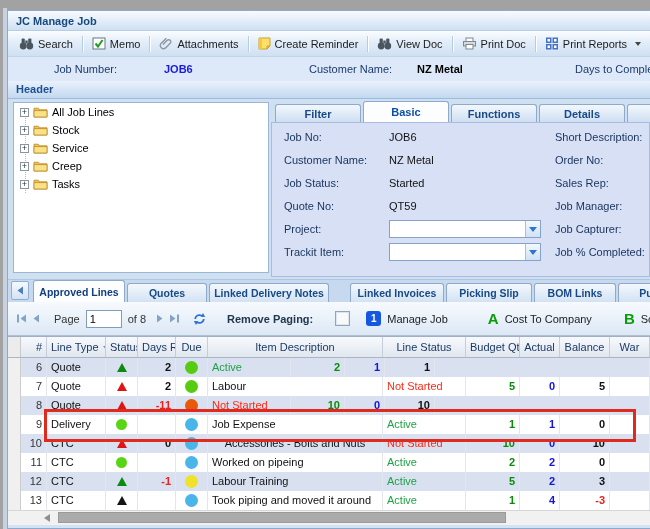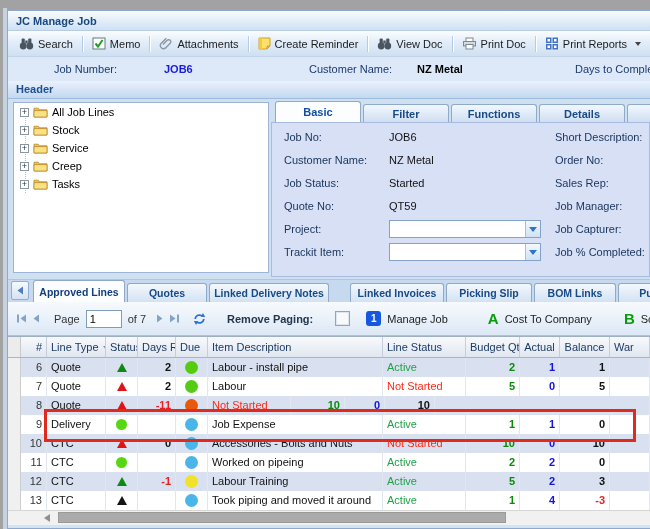--- a/index.html
+++ b/index.html
@@ -90,21 +90,21 @@
   .lg-item{display:flex;align-items:center;gap:6px;white-space:nowrap;color:#222;}
   .lg-blue{width:15px;height:15px;background:#1557e0;border-radius:3px;color:#fff;font-weight:bold;
            font-size:10px;text-align:center;line-height:15px;}
   .lg-green{color:#089e08;font-weight:bold;font-size:15px;line-height:15px;}
 
   
   .ghead{position:absolute;left:0;right:0;top:325px;height:22px;display:flex;
          background:linear-gradient(#f7f9fc,#e1e7f0);border-top:1px solid #9fb0c4;
          border-bottom:1px solid #aab6c6;font-size:11px;color:#1c3a66;box-sizing:border-box;}
   .hcell{border-right:1px solid #c6cedb;line-height:20px;padding:0 4px;box-sizing:border-box;
-         overflow:hidden;white-space:nowrap;flex:0 0 auto;}
+         overflow:hidden;white-space:nowrap;flex:0 0 auto;text-align:center;}
   .hcell.ind{background:#ececec;border-right:1px solid #c9c9c9;}
   .sorti{display:inline-block;width:0;height:0;border-left:4px solid transparent;border-right:4px solid transparent;
          border-top:5px solid #7a8aa5;margin-left:4px;}
   .grows{position:absolute;left:0;right:0;top:347px;}
   .grow{display:flex;height:19px;}
   .grow.alt{background:#d9e1f0;}
   .grow.plain{background:#ffffff;}
   .gcell{box-sizing:border-box;padding:0 4px;border-right:1px solid #e1e6ef;line-height:19px;
          font-size:11px;color:#111;overflow:hidden;white-space:nowrap;flex:0 0 auto;}
   .gcell.ind{background:#f0f0f0;border-right:1px solid #cdcdcd;}
@@ -292,22 +292,22 @@
               <svg width="15" height="12" viewBox="0 0 15 12">
                 <path d="M1 2.2h4.3l1.3 1.6H14v7.2H1z" fill="#f2c24f" stroke="#b8892b" stroke-width="0.8"></path>
                 <path d="M1 4.6h13v6.4H1z" fill="#fbe186" stroke="#b8892b" stroke-width="0.8"></path>
               </svg>
             </span>
             <span class="tree-label">Tasks</span>
           </div>
         </div>
       <div class="detail">
         <div class="dtabs" id="detailTabs">
+            <div class="dtab">Filter</div>
             <div class="dtab active">Basic</div>
-            <div class="dtab">Filter</div>
             <div class="dtab">Functions</div>
             <div class="dtab">Details</div>
             <div class="dtab partial"></div>
           </div>
         <div class="dpanel" id="detailPanel">
             <span class="flabel" style="left: 12px; top: 8px;">Job No:</span>
             <span class="fvalue" style="left: 117px; top: 8px;">JOB6</span>
             <span class="flabel" style="left: 12px; top: 31px;">Customer Name:</span>
             <span class="fvalue" style="left: 117px; top: 31px;">NZ Metal</span>
             <span class="flabel" style="left: 12px; top: 54px;">Job Status:</span>
@@ -355,21 +355,21 @@
           </svg>
         </span>
       <span class="pnav">
           <svg width="9" height="9">
             <polygon points="8,0.5 2.5,4.5 8,8.5" fill="#84a4c6"></polygon>
           </svg>
         </span>
       <span class="tsep"></span>
       <span class="plabel">Page</span>
       <input class="pageinput" value="1" style="">
-      <span class="plabel">of 7</span>
+      <span class="plabel">of 8</span>
       <span class="tsep"></span>
       <span class="pnav">
           <svg width="9" height="9">
             <polygon points="1,0.5 6.5,4.5 1,8.5" fill="#84a4c6"></polygon>
           </svg>
         </span>
       <span class="pnav">
           <svg width="11" height="9">
             <polygon points="1,0.5 6.5,4.5 1,8.5" fill="#84a4c6"></polygon>
             <rect x="8" y="0.5" width="2" height="8" fill="#84a4c6"></rect>
@@ -418,21 +418,20 @@
         <div class="hcell" style="flex: 1 1 auto;"><span>War</span></div>
       </div>
     <div class="grows" id="gridRows">
         <div class="grow alt">
           <div class="gcell ind" style="width: 13px; text-align: left;"></div>
           <div class="gcell num" style="width: 26px; text-align: right;">6</div>
           <div class="gcell" style="width: 59px; text-align: left;">Quote</div>
           <div class="gcell" style="width: 32px; text-align: center;"><span class="tri" style="border-bottom-color: rgb(13, 138, 18);"></span></div>
           <div class="gcell bold" style="width: 38px; text-align: right;">2</div>
           <div class="gcell" style="width: 32px; text-align: center;"><span class="ddot" style="background: rgb(85, 204, 17);"></span></div>
-          <div class="gcell" style="width: 175px; text-align: left;">Labour - install pipe</div>
           <div class="gcell" style="width: 83px; text-align: left; color: rgb(30, 163, 69);">Active</div>
           <div class="gcell bold" style="width: 54px; text-align: right; color: rgb(10, 138, 10);">2</div>
           <div class="gcell bold" style="width: 40px; text-align: right; color: rgb(20, 20, 221);">1</div>
           <div class="gcell bold" style="width: 50px; text-align: right; color: rgb(17, 17, 17);">1</div>
           <div class="gcell" style="flex: 1 1 auto; text-align: left;"></div>
         </div>
         <div class="grow plain">
           <div class="gcell ind" style="width: 13px; text-align: left;"></div>
           <div class="gcell num" style="width: 26px; text-align: right;">7</div>
           <div class="gcell" style="width: 59px; text-align: left;">Quote</div>
@@ -473,21 +472,21 @@
           <div class="gcell bold" style="width: 50px; text-align: right; color: rgb(17, 17, 17);">0</div>
           <div class="gcell" style="flex: 1 1 auto; text-align: left;"></div>
         </div>
         <div class="grow alt">
           <div class="gcell ind" style="width: 13px; text-align: left;"></div>
           <div class="gcell num" style="width: 26px; text-align: right;">10</div>
           <div class="gcell" style="width: 59px; text-align: left;">CTC</div>
           <div class="gcell" style="width: 32px; text-align: center;"><span class="tri" style="border-bottom-color: rgb(224, 20, 20);"></span></div>
           <div class="gcell bold" style="width: 38px; text-align: right;">0</div>
           <div class="gcell" style="width: 32px; text-align: center;"><span class="ddot" style="background: rgb(73, 181, 232);"></span></div>
-          <div class="gcell" style="width: 175px; text-align: left;">Accessories - Bolts and Nuts</div>
+          <div class="gcell" style="width: 175px; text-align: center;">Accessories - Bolts and Nuts</div>
           <div class="gcell" style="width: 83px; text-align: left; color: rgb(255, 43, 23);">Not Started</div>
           <div class="gcell bold" style="width: 54px; text-align: right; color: rgb(10, 138, 10);">10</div>
           <div class="gcell bold" style="width: 40px; text-align: right; color: rgb(20, 20, 221);">0</div>
           <div class="gcell bold" style="width: 50px; text-align: right; color: rgb(17, 17, 17);">10</div>
           <div class="gcell" style="flex: 1 1 auto; text-align: left;"></div>
         </div>
         <div class="grow plain">
           <div class="gcell ind" style="width: 13px; text-align: left;"></div>
           <div class="gcell num" style="width: 26px; text-align: right;">11</div>
           <div class="gcell" style="width: 59px; text-align: left;">CTC</div>

